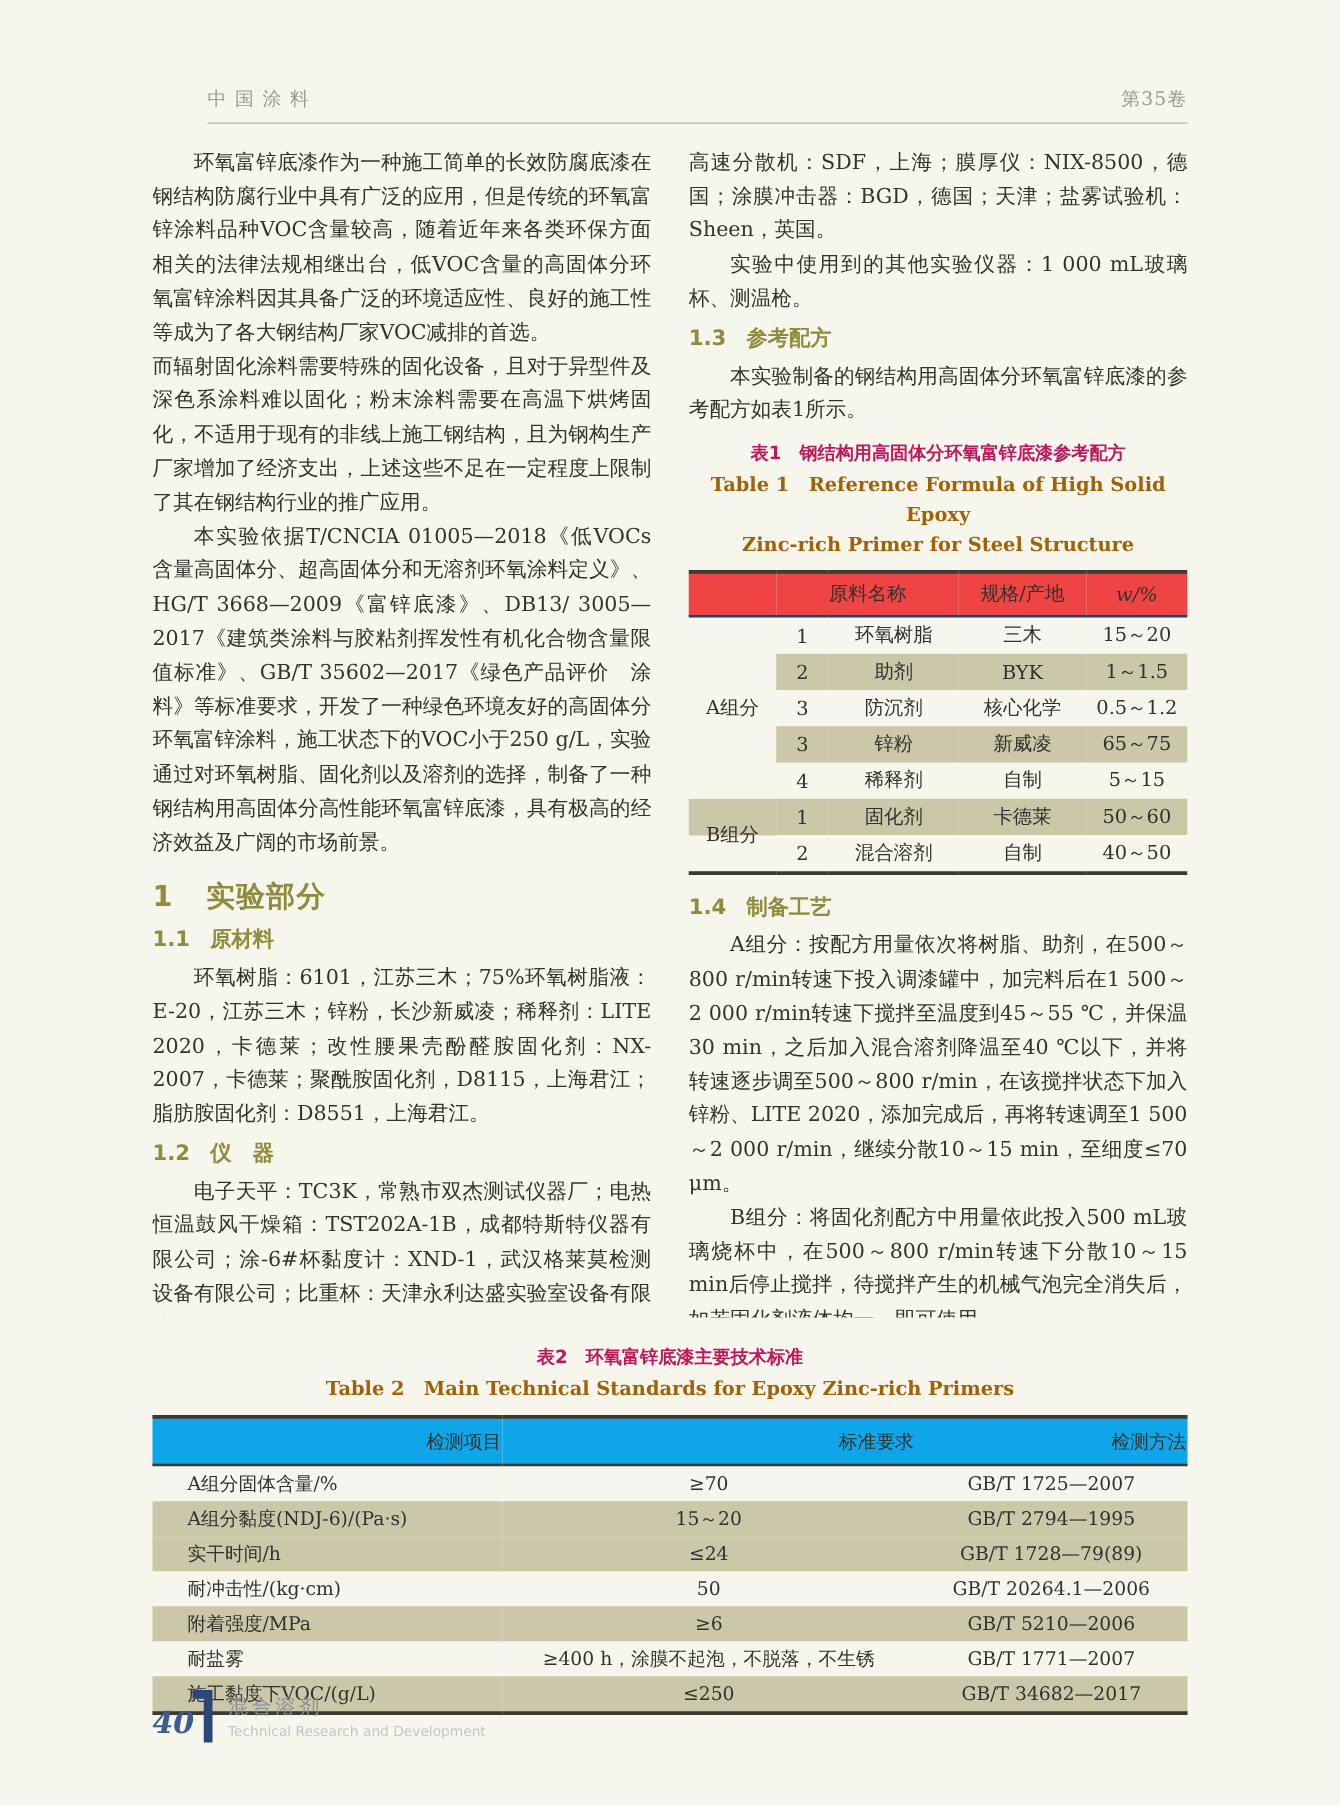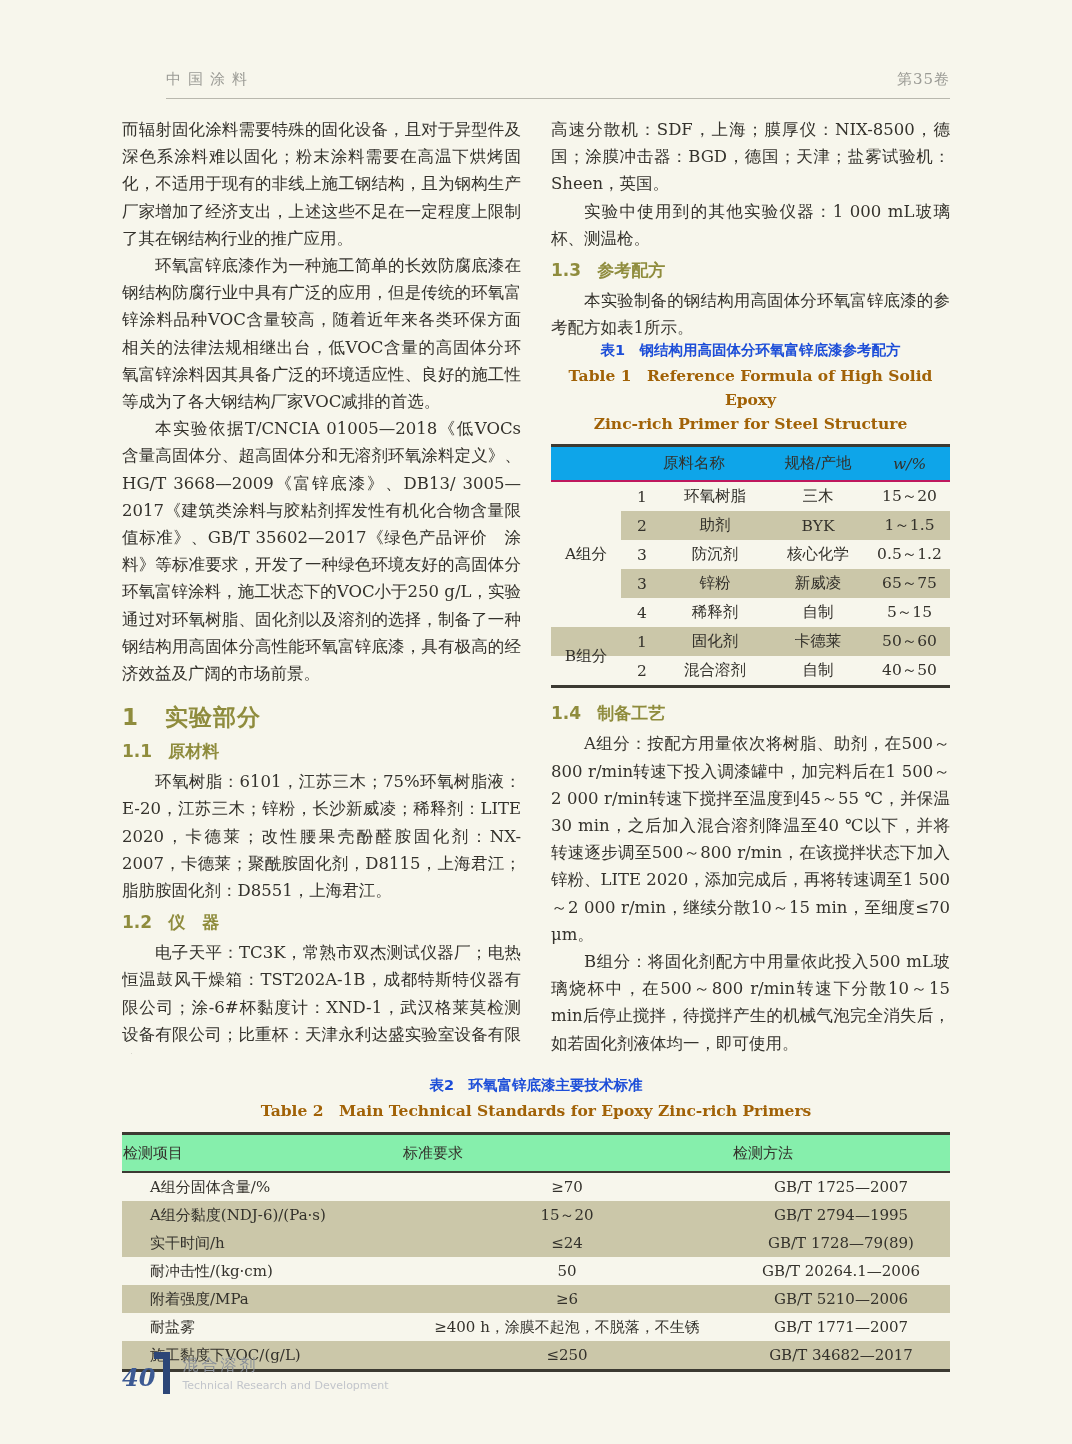--- a/index.html
+++ b/index.html
@@ -36,53 +36,53 @@
   .h1 .no{margin-right:26px;}
   .h2{
     font-family:"DejaVu Sans","Liberation Sans",sans-serif;
     color:#8f8c3d;font-size:17px;font-weight:bold;
     margin:7px 0 5px 0;
   }
   .h2 .no{margin-right:16px;}
   
   .cap-cn{
     font-family:"DejaVu Sans","Liberation Sans",sans-serif;
-    font-size:14.5px;font-weight:bold;color:#1d4ed8;
-    text-align:center;margin-top:0;
+    font-size:14.5px;font-weight:bold;color:#be185d;
+    text-align:center;margin-top:12px;
   }
   .cap-en{
     font-size:15.5px;font-weight:bold;color:#a16207;
     text-align:center;line-height:24px;margin-top:4px;
   }
   
   table.t1{
     width:100%;border-collapse:collapse;margin-top:8px;
     border-top:3px solid #3c3a32;border-bottom:3px solid #3c3a32;
     font-size:15.5px;
   }
   table.t1 thead th{
-    background:#0ea5e9;font-weight:normal;
-    border-bottom:2px solid #be185d;
+    background:#ef4444;font-weight:normal;
+    border-bottom:2px solid #0c4a6e;
     height:31px;text-align:center;
   }
   table.t1 td{height:29px;text-align:center;padding:0 2px;}
   table.t1 .wh{font-style:italic;}
   .stripe{background:#cbc7a9;}
   td.blabel{background:linear-gradient(to bottom,#cbc7a9 0 50%,rgba(0,0,0,0) 50% 100%);}
   
   .t2block{margin-top:22px;}
   table.t2{
     width:100%;border-collapse:collapse;margin-top:9px;
     border-top:3px solid #3c3a32;border-bottom:3px solid #3c3a32;
     font-size:15px;
   }
   table.t2 thead th{
-    background:#86efac;font-weight:normal;
+    background:#0ea5e9;font-weight:normal;
     border-bottom:2px solid #3c3a32;
-    height:34px;text-align:left;
+    height:34px;text-align:right;
   }
   table.t2 td{height:28px;text-align:center;padding:0 4px;}
   table.t2 td.item{text-align:left;padding-left:28px;}
   
   .footer{
     position:absolute;left:122px;top:1352px;
     display:flex;align-items:center;
   }
   .pageno{
     font-style:italic;font-weight:bold;font-size:24px;color:#3d5a93;
@@ -109,22 +109,22 @@
   <div class="content">
 
     <div class="runhead">
       <span class="jn">中国涂料</span>
       <span class="vol">第35卷</span>
     </div>
 
     <div class="columns">
 
       <div class="col">
+        <p class="body indent">环氧富锌底漆作为一种施工简单的长效防腐底漆在钢结构防腐行业中具有广泛的应用，但是传统的环氧富锌涂料品种VOC含量较高，随着近年来各类环保方面相关的法律法规相继出台，低VOC含量的高固体分环氧富锌涂料因其具备广泛的环境适应性、良好的施工性等成为了各大钢结构厂家VOC减排的首选。</p>
         <p class="body">而辐射固化涂料需要特殊的固化设备，且对于异型件及深色系涂料难以固化；粉末涂料需要在高温下烘烤固化，不适用于现有的非线上施工钢结构，且为钢构生产厂家增加了经济支出，上述这些不足在一定程度上限制了其在钢结构行业的推广应用。</p>
-        <p class="body indent">环氧富锌底漆作为一种施工简单的长效防腐底漆在钢结构防腐行业中具有广泛的应用，但是传统的环氧富锌涂料品种VOC含量较高，随着近年来各类环保方面相关的法律法规相继出台，低VOC含量的高固体分环氧富锌涂料因其具备广泛的环境适应性、良好的施工性等成为了各大钢结构厂家VOC减排的首选。</p>
         <p class="body indent">本实验依据T/CNCIA 01005—2018《低VOCs含量高固体分、超高固体分和无溶剂环氧涂料定义》、HG/T 3668—2009《富锌底漆》、DB13/ 3005—2017《建筑类涂料与胶粘剂挥发性有机化合物含量限值标准》、GB/T 35602—2017《绿色产品评价　涂料》等标准要求，开发了一种绿色环境友好的高固体分环氧富锌涂料，施工状态下的VOC小于250 g/L，实验通过对环氧树脂、固化剂以及溶剂的选择，制备了一种钢结构用高固体分高性能环氧富锌底漆，具有极高的经济效益及广阔的市场前景。</p>
         <div class="h1">
           <span class="no">1</span><span>实验部分</span>
         </div>
         <div class="h2">
           <span class="no">1.1</span><span>原材料</span>
         </div>
         <p class="body indent">环氧树脂：6101，江苏三木；75%环氧树脂液：E-20，江苏三木；锌粉，长沙新威凌；稀释剂：LITE 2020，卡德莱；改性腰果壳酚醛胺固化剂：NX-2007，卡德莱；聚酰胺固化剂，D8115，上海君江；脂肪胺固化剂：D8551，上海君江。</p>
         <div class="h2">
           <span class="no">1.2</span><span>仪　器</span>

